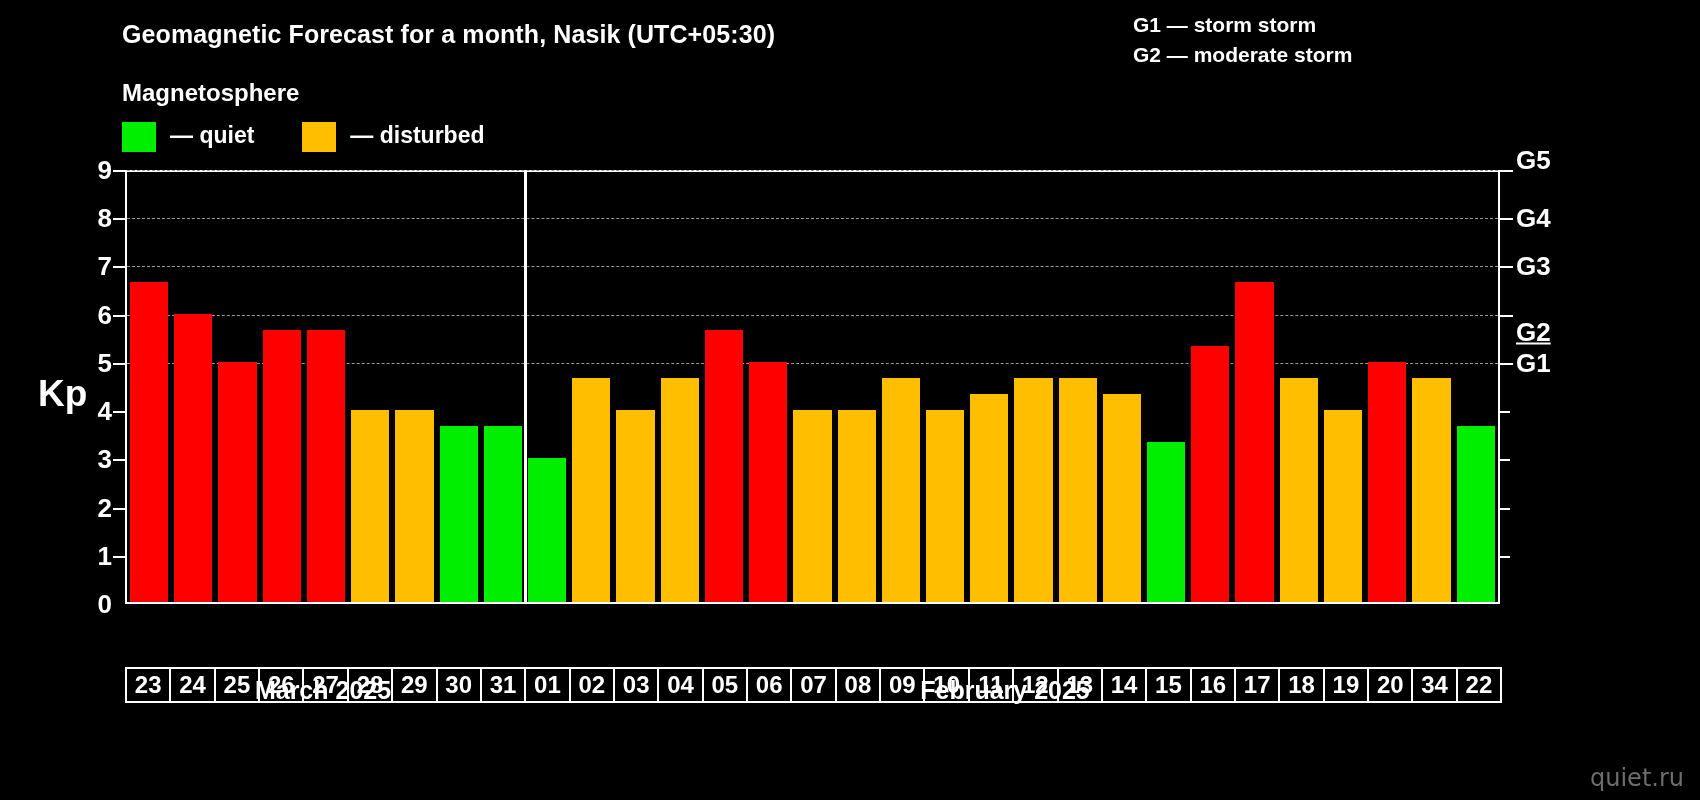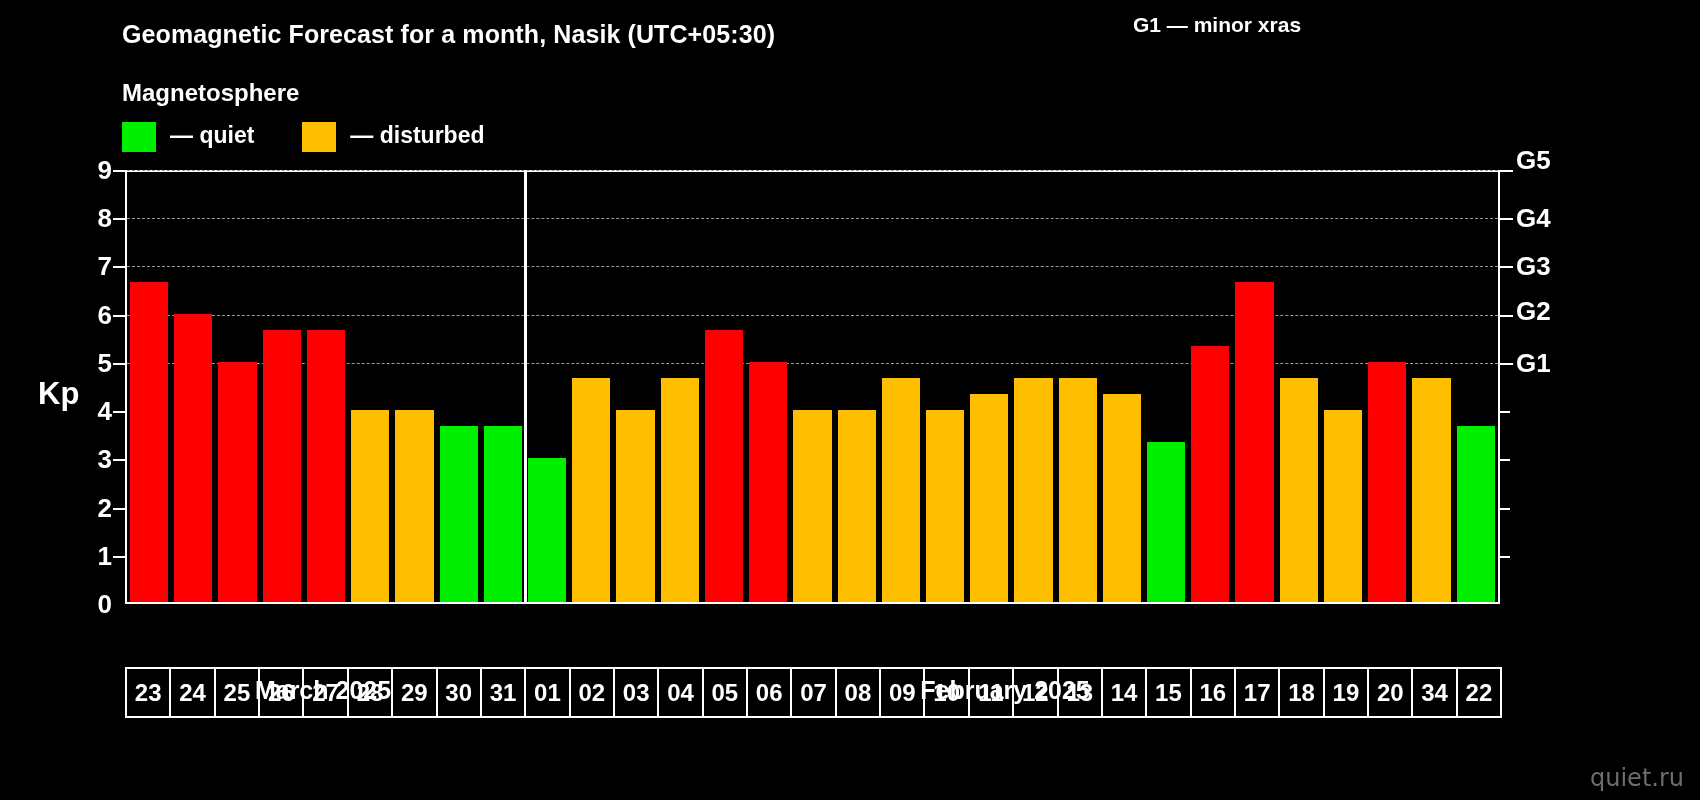--- a/index.html
+++ b/index.html
@@ -26,29 +26,29 @@
   .bars{position:absolute;left:0;top:0;right:0;bottom:0;display:flex;align-items:flex-end;}
   .bar-slot{flex:1 1 0;height:100%;display:flex;align-items:flex-end;justify-content:center;position:relative;}
   .bar{width:calc(100% - 6px);}
 
   .monthsep{position:absolute;top:-2px;bottom:-2px;width:3px;background:#fff;}
 
   
   .yl{position:absolute;right:1588px;font-size:26px;font-weight:bold;text-align:right;width:40px;
       transform:translateY(-50%);}
   .ytick{position:absolute;left:113px;width:12px;height:0;border-top:2px solid #fff;}
-  .kp{position:absolute;left:38px;font-size:31px;font-weight:bold;transform:translateY(-50%);}
+  .kp{position:absolute;left:38px;font-size:37px;font-weight:bold;transform:translateY(-50%);}
 
   
   .gl{position:absolute;left:1516px;font-size:26px;font-weight:bold;transform:translateY(-50%);}
   .gtick{position:absolute;left:1500px;width:13px;height:0;border-top:2px solid #fff;}
   .gtick-m{position:absolute;left:1500px;width:10px;height:0;border-top:2px solid #fff;}
 
   
-  .dates{position:absolute;left:125px;top:667px;width:1375px;height:51px;display:flex;}
+  .dates{position:absolute;left:125px;top:667px;width:1375px;height:36px;display:flex;}
   .dcell{flex:1 1 0;border:2px solid #fff;box-sizing:border-box;margin-right:-2px;
          display:flex;align-items:center;justify-content:center;
          font-size:24px;font-weight:bold;background:#000;}
 
   .mlabel{position:absolute;top:676px;font-size:25px;font-weight:bold;transform:translateX(-50%);}
 
   .watermark{position:absolute;right:16px;bottom:8px;font-size:24px;color:#6d6d6d;
              font-family:"DejaVu Sans",sans-serif;}
 </style>
 </head>
@@ -63,21 +63,22 @@
       <span class="sw" style="background: rgb(0, 238, 0);"></span>
       <span class="lb">— quiet</span>
     </div>
     <div class="item">
       <span class="sw" style="background: rgb(255, 191, 0);"></span>
       <span class="lb">— disturbed</span>
     </div>
   </div>
 
 <div class="gkey" id="gkey">
-    <div class="row">G1 — minor xras</div>
+    <div class="row">G1 — storm storm</div>
+    <div class="row">G2 — moderate storm</div>
   </div>
 
 <div id="yaxis">
     <div class="yl" style="top: 604px;">0</div>
     <div class="yl" style="top: 555.778px;">1</div>
     <div class="ytick" style="top: 555.778px;"></div>
     <div class="yl" style="top: 507.556px;">2</div>
     <div class="ytick" style="top: 507.556px;"></div>
     <div class="yl" style="top: 459.333px;">3</div>
     <div class="ytick" style="top: 459.333px;"></div>
@@ -198,21 +199,21 @@
       <div class="bar-slot">
         <div class="bar" title="22 Kp 3.67" style="height: 176.16px; background: rgb(0, 238, 0);"></div>
       </div>
     </div>
   <div class="monthsep" id="monthsep" style="left: calc(29.0323% - 1.5px);"></div>
 </div>
 
 <div id="gaxis">
     <div class="gl" style="top: 362.889px;">G1</div>
     <div class="gtick" style="top: 362.889px;"></div>
-    <div class="gl" style="top: 311px;">G2</div>
+    <div class="gl" style="top: 332px; text-decoration: underline;">G2</div>
     <div class="gtick" style="top: 314.667px;"></div>
     <div class="gl" style="top: 266.444px;">G3</div>
     <div class="gtick" style="top: 266.444px;"></div>
     <div class="gl" style="top: 218.222px;">G4</div>
     <div class="gtick" style="top: 218.222px;"></div>
     <div class="gl" style="top: 160px;">G5</div>
     <div class="gtick" style="top: 170px;"></div>
     <div class="gtick-m" style="top: 555.778px;"></div>
     <div class="gtick-m" style="top: 507.556px;"></div>
     <div class="gtick-m" style="top: 459.333px;"></div>

